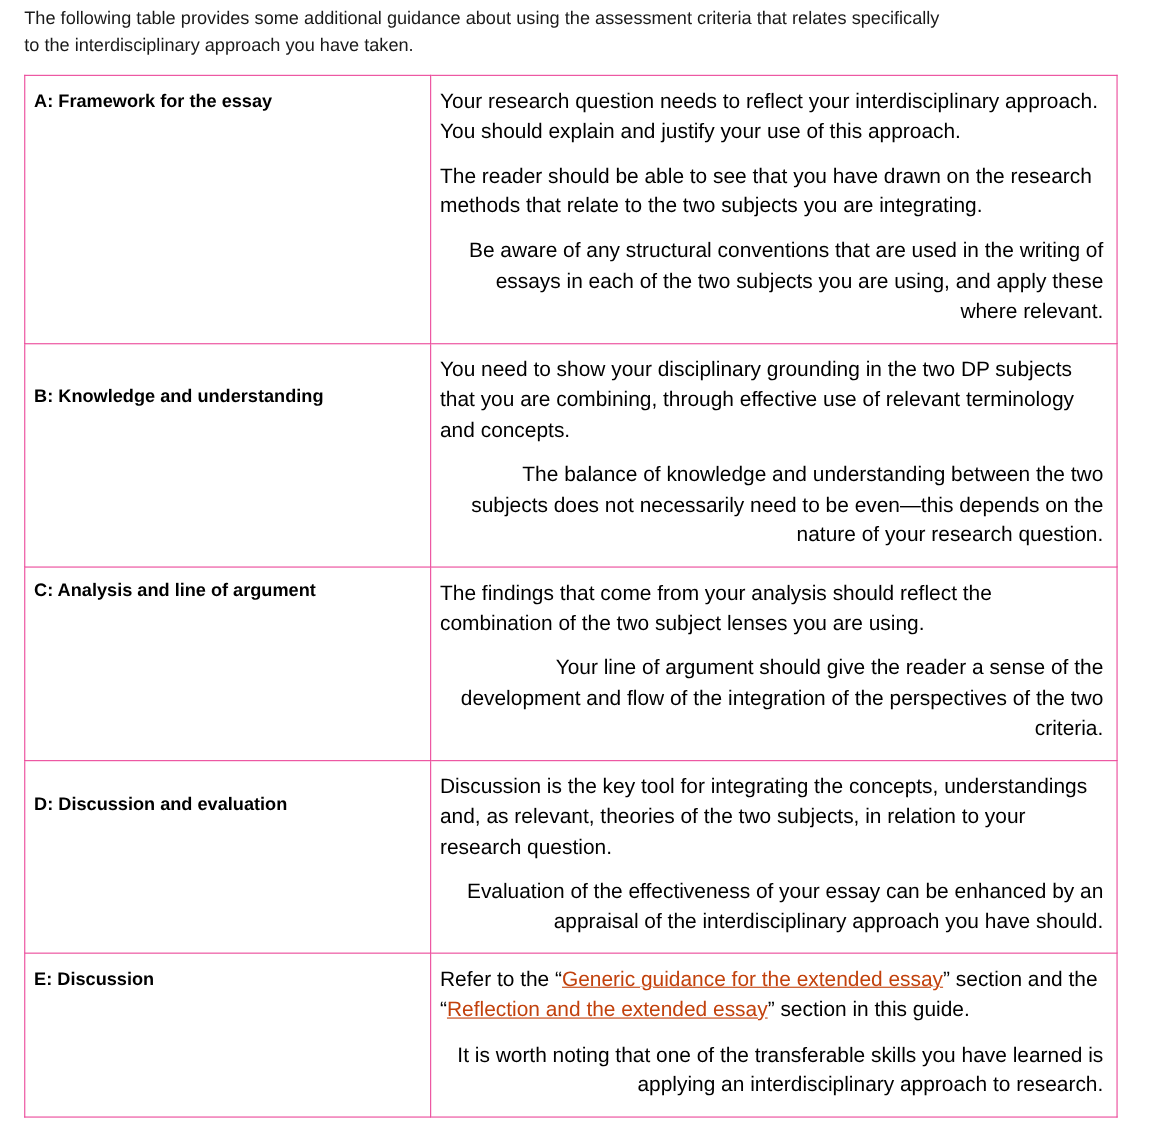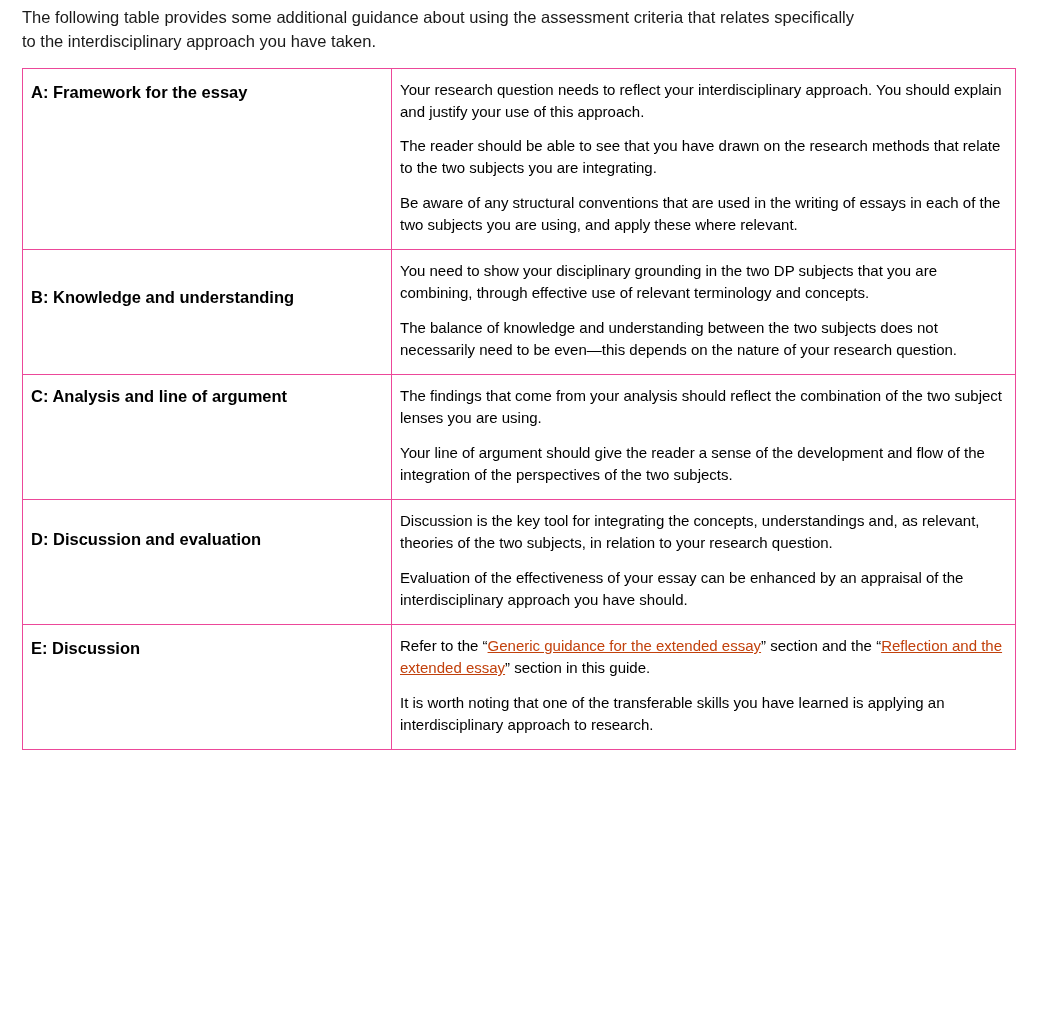--- a/index.html
+++ b/index.html
@@ -42,30 +42,31 @@
     font-weight: bold;
     font-size: 16.5px;
     line-height: 1.35;
     padding-left: 8px;
     padding-top: 12px;
   }
   td.criterion.mid {
     vertical-align: top;
   }
   td.detail {
-    font-size: 15px;
+    font-size: 19px;
     line-height: 1.45;
     padding-left: 12px;
     padding-top: 10px;
   }
   td.detail p {
     margin: 0 0 13px 0;
   }
   td.detail p:last-child {
     margin-bottom: 2px;
+    text-align: right;
   }
   .link {
     color: #c2410c;
   }
   
   tr.row-a td.criterion { padding-top: 12px; }
   tr.row-b td.criterion { padding-top: 36px; }
   tr.row-c td.criterion { }
   tr.row-d td.criterion { padding-top: 28px; }
   tr.row-e td.criterion { padding-top: 12px; }
@@ -91,21 +92,21 @@
         <td class="criterion mid">B: Knowledge and understanding</td>
         <td class="detail">
           <p>You need to show your disciplinary grounding in the two DP subjects that you are combining, through effective use of relevant terminology and concepts.</p>
           <p>The balance of knowledge and understanding between the two subjects does not necessarily need to be even—this depends on the nature of your research question.</p>
         </td>
       </tr>
       <tr class="row-c">
         <td class="criterion">C: Analysis and line of argument</td>
         <td class="detail">
           <p>The findings that come from your analysis should reflect the combination of the two subject lenses you are using.</p>
-          <p>Your line of argument should give the reader a sense of the development and flow of the integration of the perspectives of the two subjects.</p>
+          <p>Your line of argument should give the reader a sense of the development and flow of the integration of the perspectives of the two criteria.</p>
         </td>
       </tr>
       <tr class="row-d">
         <td class="criterion">D: Discussion and evaluation</td>
         <td class="detail">
           <p>Discussion is the key tool for integrating the concepts, understandings and, as relevant, theories of the two subjects, in relation to your research question.</p>
           <p>Evaluation of the effectiveness of your essay can be enhanced by an appraisal of the interdisciplinary approach you have should.</p>
         </td>
       </tr>
       <tr class="row-e">

